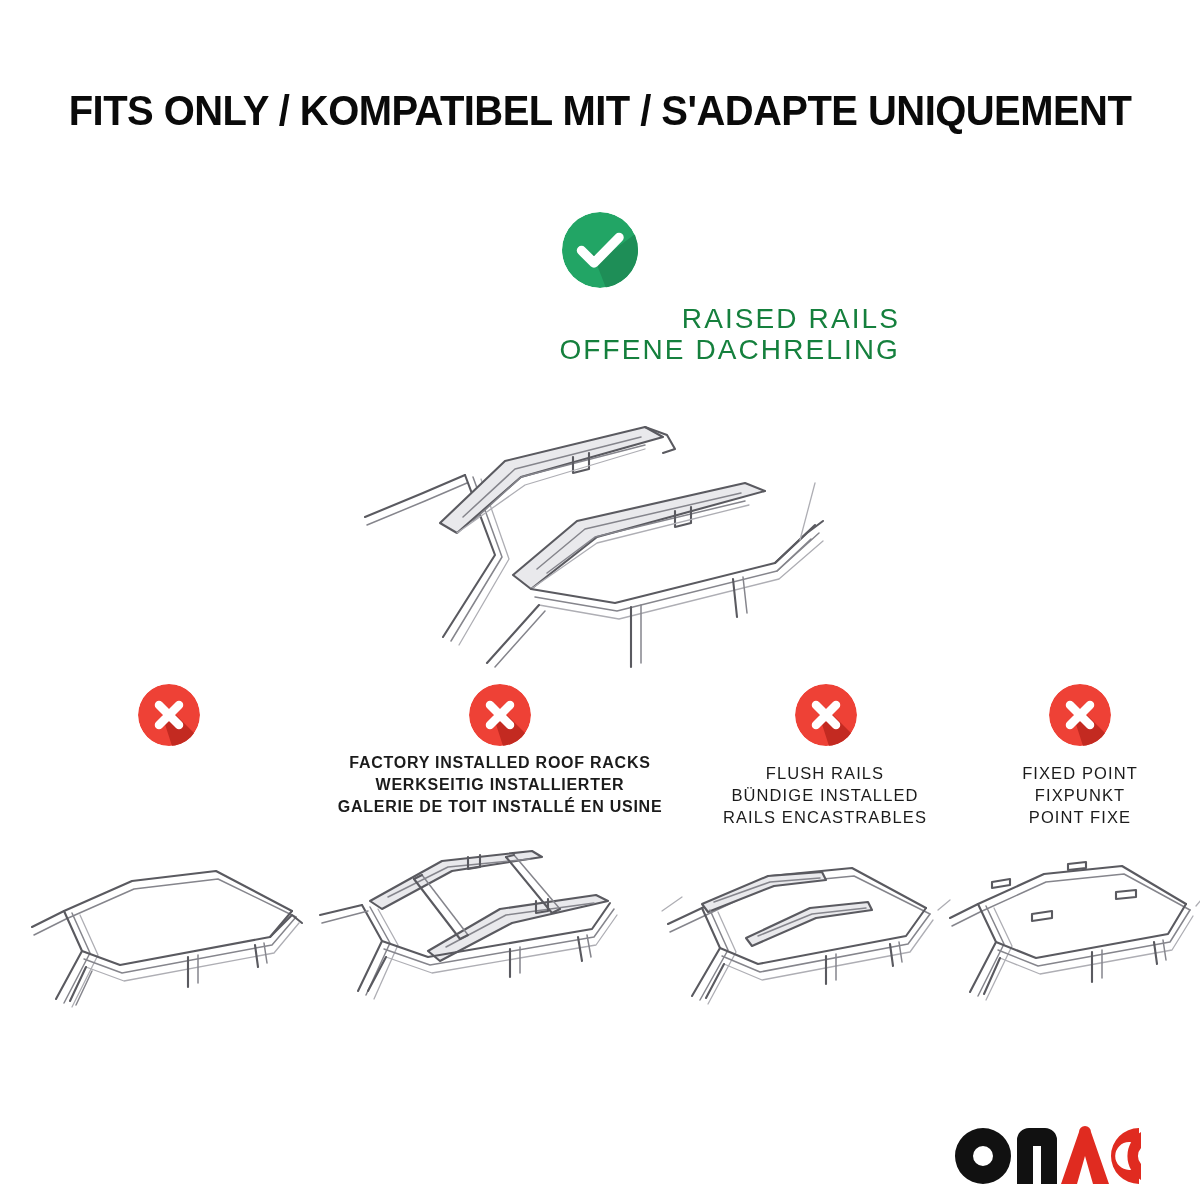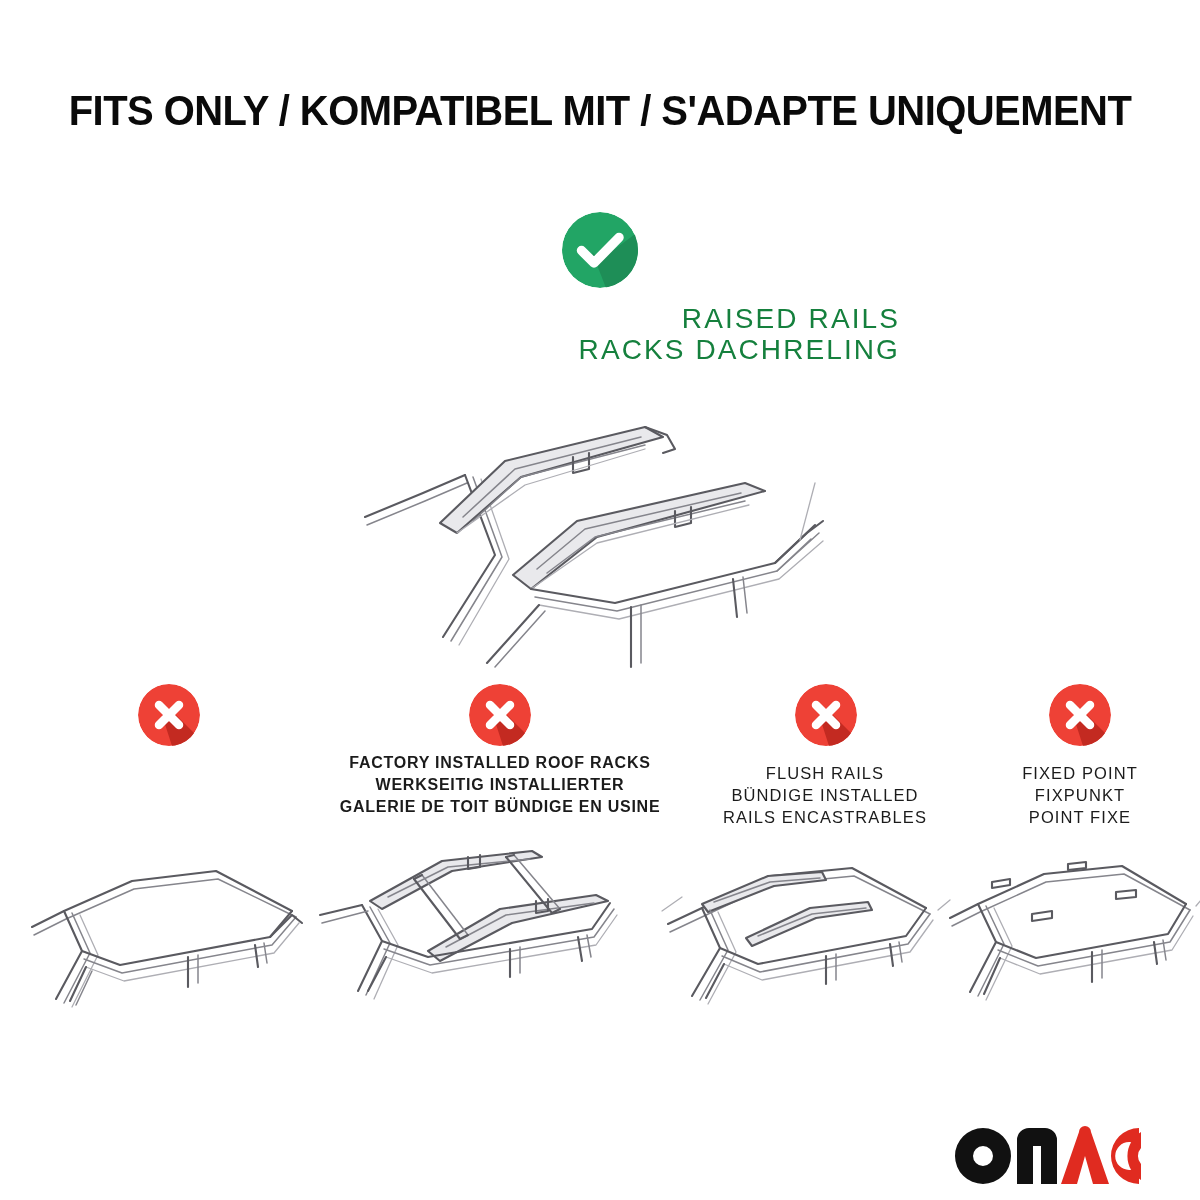--- a/index.html
+++ b/index.html
@@ -129,21 +129,21 @@
   <div class="badge badge-ok">
     <svg viewBox="0 0 76 76">
       <circle cx="38" cy="38" r="38" fill="#22A565"></circle>
       <path d="M30 40 L38 48 L76 20 L76 76 L44 76 Z" fill="#1E8E57"></path>
       <path d="M19.5 38.5 L32 51 L57 25.5" fill="none" stroke="#ffffff" stroke-width="9.5" stroke-linecap="round" stroke-linejoin="round"></path>
     </svg>
   </div>
 
   <div class="ok-heading">
     <div>RAISED RAILS</div>
-    <div>RACKS DACHRELING</div>
+    <div>OFFENE DACHRELING</div>
   </div>
 
   <div class="illus" style="left:345px; top:405px; width:520px; height:270px;">
     <svg viewBox="0 0 520 270">
 
       <path class="roof-fill" d="M120 110 L165 62 L300 28 L470 78 L455 135 L300 175 L160 150 Z"></path>
 
       <path class="stroke" d="M20 112 L78 88 L120 70"></path>
       <path class="stroke-thin" d="M22 120 L80 96 L122 78"></path>
 
@@ -225,21 +225,21 @@
   <div class="badge badge-no" style="left:469px; top:684px;">
     <svg viewBox="0 0 62 62">
       <circle cx="31" cy="31" r="31" fill="#EE4136"></circle>
       <path d="M24 31 L31 38 L38 31 L62 55 L62 62 L34 62 Z" fill="#C32A21"></path>
       <path d="M21 21 L41 41 M41 21 L21 41" fill="none" stroke="#ffffff" stroke-width="8.5" stroke-linecap="round"></path>
     </svg>
   </div>
   <div class="no-label wide" style="left:300px; top:752px; width:400px;">
     <div>FACTORY INSTALLED ROOF RACKS</div>
     <div>WERKSEITIG INSTALLIERTER</div>
-    <div>GALERIE DE TOIT BÜNDIGE EN USINE</div>
+    <div>GALERIE DE TOIT INSTALLÉ EN USINE</div>
   </div>
   <div class="illus" style="left:310px; top:843px; width:380px; height:200px;">
     <svg viewBox="0 0 380 200">
       <path class="roof-fill" d="M80 68 L140 32 L225 22 L300 60 L282 96 L190 120 L100 92 Z"></path>
 
       <path class="rail-fill" d="M60 58 L132 18 L222 8 L232 14 L142 28 L72 66 Z"></path>
       <path class="stroke-thin" d="M78 54 L138 24 L220 16"></path>
       <path class="stroke" d="M158 14 L158 26 L170 24 L170 12"></path>
 
       <path class="rail-fill" d="M118 108 L190 66 L286 52 L298 58 L202 80 L130 118 Z"></path>

